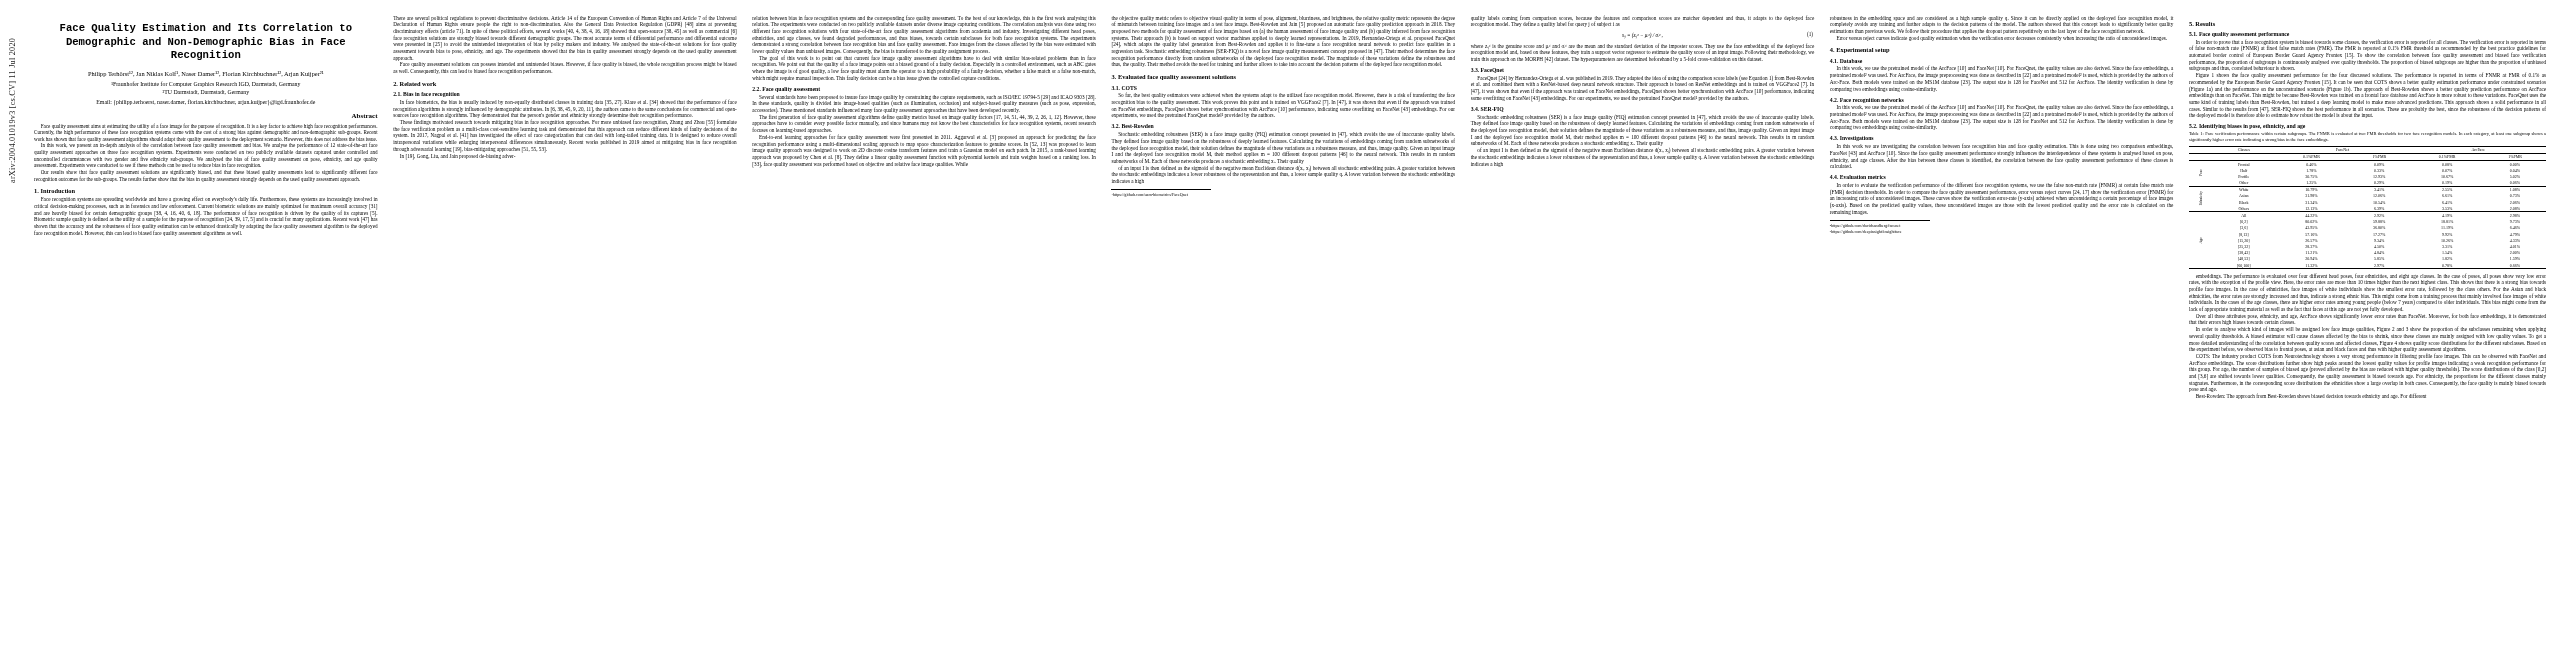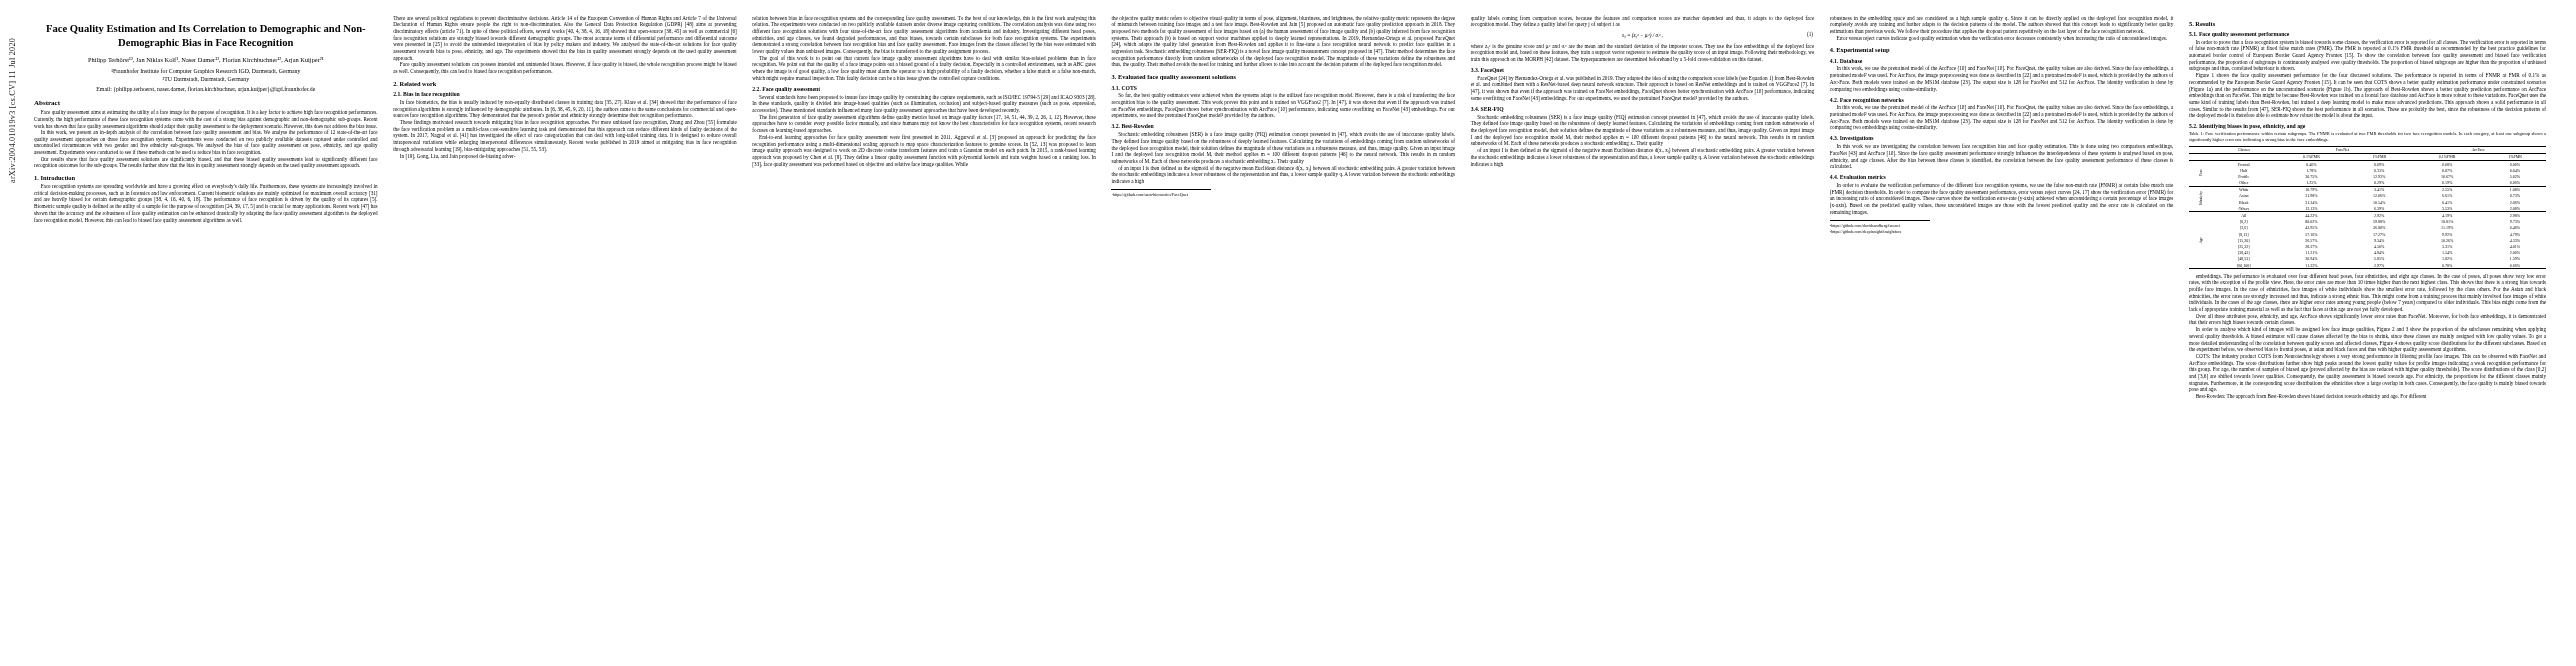--- a/index.html
+++ b/index.html
@@ -14,29 +14,29 @@
     font-size:8.3px;letter-spacing:0.2px;color:#222;white-space:nowrap;
   }
 
   .content{position:absolute;left:34px;top:14.5px;width:2512px;height:639px;}
 
   .cols{display:flex;gap:0;}
   .col{width:411px;padding-right:15.6px;box-sizing:border-box;}
   .col.last{padding-right:0;}
 
   .title{
-    font-family:Liberation Serif, serif;
+    font-family:Liberation Mono, monospace;
     font-weight:bold;font-size:10.6px;line-height:1.25;text-align:center;
     margin:7.8px 5.6px 6.7px 5.6px;
   }
   .authors{font-size:6.4px;text-align:center;line-height:1.5;margin:0 2.2px 1.7px 2.2px;}
   .affil{font-size:5.8px;text-align:center;line-height:1.45;margin:0 2.2px;font-style:normal;}
   .email{font-size:5.8px;text-align:center;line-height:1.45;margin:1.1px 2.2px 5.6px 2.2px;}
 
-  .abshead{font-weight:bold;font-size:7px;text-align:left;margin:5.6px 0 2.8px 0;}
+  .abshead{font-weight:bold;font-size:7px;text-align:right;margin:5.6px 0 2.8px 0;}
   p{margin:0 0 0 0;text-indent:6.7px;text-align:justify;font-size:5.2px;line-height:1.29;hyphens:auto;}
   p.nind{text-indent:0;}
   .abs p{font-size:5.1px;line-height:1.3;}
 
   h2.sec{font-weight:bold;font-size:6.4px;margin:5px 0 2.2px 0;text-align:left;}
   h3.sub{font-weight:bold;font-size:5.7px;margin:4.4px 0 1.7px 0;text-align:left;}
 
   .eq{font-size:5.2px;text-align:center;margin:3.3px 0 3.3px 0;font-style:italic;position:relative;}
   .eq .num{position:absolute;right:1.1px;font-style:normal;}
 

